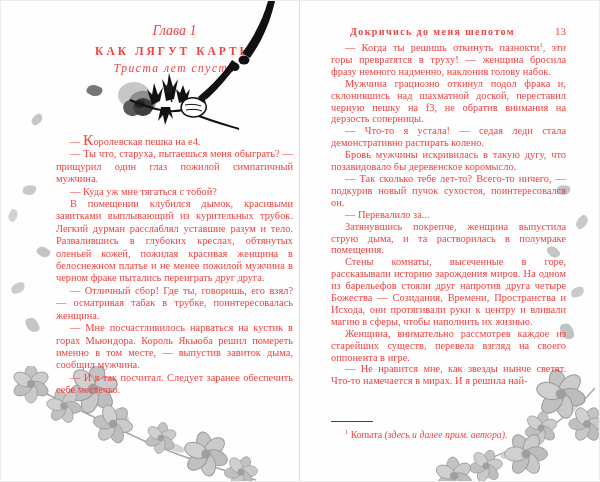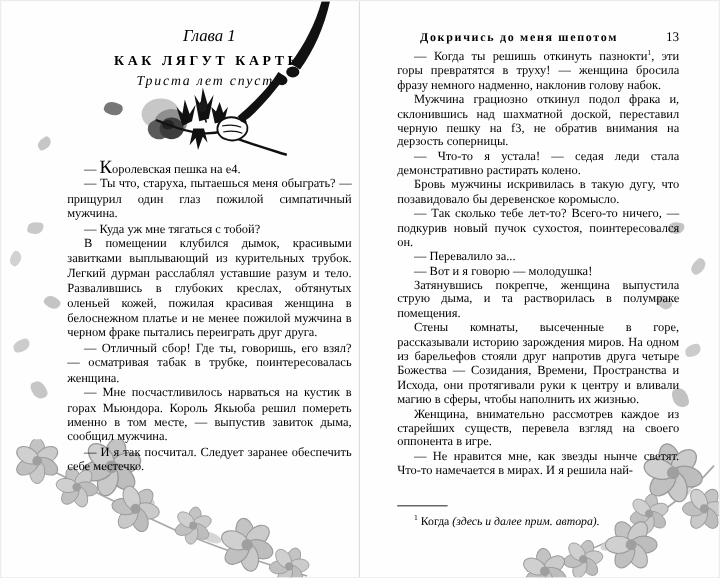--- a/index.html
+++ b/index.html
@@ -1,19 +1,19 @@
 <!DOCTYPE html>
 <html lang="ru"><head>
 <meta charset="utf-8">
 <style>
   html,body{margin:0;padding:0;background:#ffffff;}
   #spread{
     position:relative;width:600px;height:482px;overflow:hidden;
     background:#fefefe;border:1px solid #ececec;box-sizing:border-box;
-    font-family:"Liberation Serif","DejaVu Serif",serif;color:#000000;
+    font-family:"Liberation Serif","DejaVu Serif",serif;color:#ef4444;
   }
   .page{position:absolute;top:0;height:482px;}
   #page-left{left:0;width:299px;}
   #page-right{left:299px;width:301px;}
   #gutter{position:absolute;left:298px;top:0;width:1px;height:482px;background:#dedede;}
 
   
   .chapter-head{position:absolute;left:55px;width:237px;text-align:center;}
   .chapter-label{top:22px;font-style:italic;font-size:14px;}
   .chapter-title{top:44px;font-weight:bold;font-size:11.5px;letter-spacing:3px;}
@@ -132,31 +132,30 @@
       <span class="folio">13</span>
     </div>
 
     <div class="text-col" id="text-right">
         <p class="para"><span class="seg-plain">— Когда ты решишь откинуть пазнокти</span><span class="seg-sup">1</span><span class="seg-plain">, эти горы превратятся в труху! — женщина бросила фразу немного надменно, наклонив голову набок.</span></p>
         <p class="para"><span class="seg-plain">Мужчина грациозно откинул подол фрака и, склонившись над шахматной доской, переставил черную пешку на f3, не обратив внимания на дерзость соперницы.</span></p>
         <p class="para"><span class="seg-plain">— Что-то я устала! — седая леди стала демонстративно растирать колено.</span></p>
         <p class="para"><span class="seg-plain">Бровь мужчины искривилась в такую дугу, что позавидовало бы деревенское коромысло.</span></p>
         <p class="para"><span class="seg-plain">— Так сколько тебе лет-то? Всего-то ничего, — подкурив новый пучок сухостоя, поинтересовался он.</span></p>
         <p class="para"><span class="seg-plain">— Перевалило за...</span></p>
-        <p class="para"><span class="seg-plain">— Вот и я говорю — молодушка!</span></p>
         <p class="para"><span class="seg-plain">Затянувшись покрепче, женщина выпустила струю дыма, и та растворилась в полумраке помещения.</span></p>
         <p class="para"><span class="seg-plain">Стены комнаты, высеченные в горе, рассказывали историю зарождения миров. На одном из барельефов стояли друг напротив друга четыре Божества — Созидания, Времени, Пространства и Исхода, они протягивали руки к центру и вливали магию в сферы, чтобы наполнить их жизнью.</span></p>
         <p class="para"><span class="seg-plain">Женщина, внимательно рассмотрев каждое из старейших существ, перевела взгляд на своего оппонента в игре.</span></p>
         <p class="para"><span class="seg-plain">— Не нравится мне, как звезды нынче светят. Что-то намечается в мирах. И я решила най-</span></p>
       </div>
 
     <div class="text-col" style="left:31px;top:413px;width:235px;">
       <div class="footnote">
         <div class="footnote-rule"></div>
-        <p class="footnote-text"><sup>1</sup> <span>Когда </span><em>(здесь и далее прим. автора).</em></p>
+        <p class="footnote-text"><sup>1</sup> <span>Копыта </span><em>(здесь и далее прим. автора).</em></p>
       </div>
     </div>
 
     <span class="petal" style="left:257px;top:184px;width:13px;height:10px;background:#c3c3c3;transform:rotate(15deg);"></span>
     <span class="petal" style="left:275px;top:216px;width:14px;height:10px;background:#c9c9c9;transform:rotate(-40deg);"></span>
     <span class="petal" style="left:247px;top:246px;width:13px;height:10px;background:#c6c6c6;transform:rotate(55deg);"></span>
     <span class="petal" style="left:271px;top:286px;width:13px;height:10px;background:#cbcbcb;transform:rotate(-10deg);"></span>
     <span class="petal" style="left:259px;top:324px;width:16px;height:13px;background:#c2c2c2;transform:rotate(80deg);"></span>
 
     <svg class="illu" id="garland-right" width="172" height="117" viewBox="0 0 172 117">

